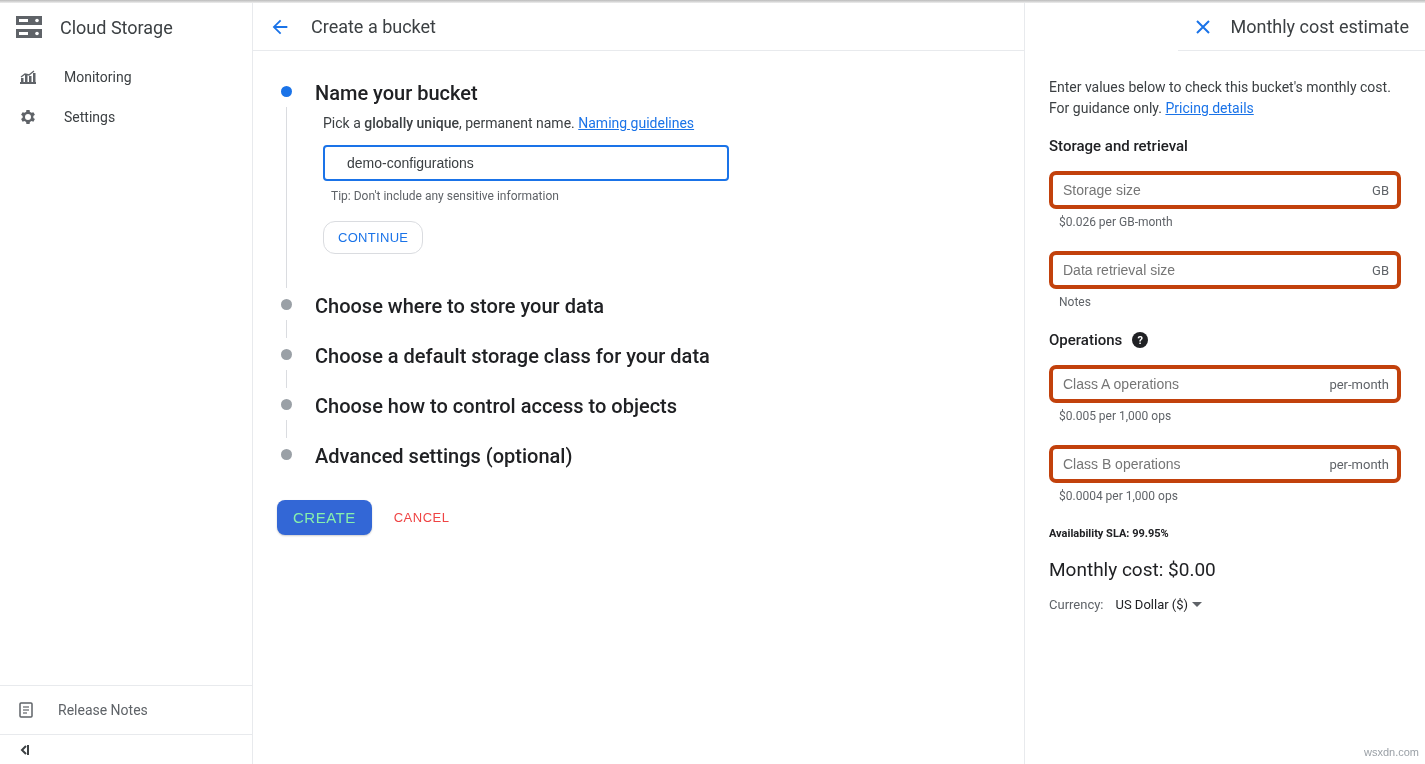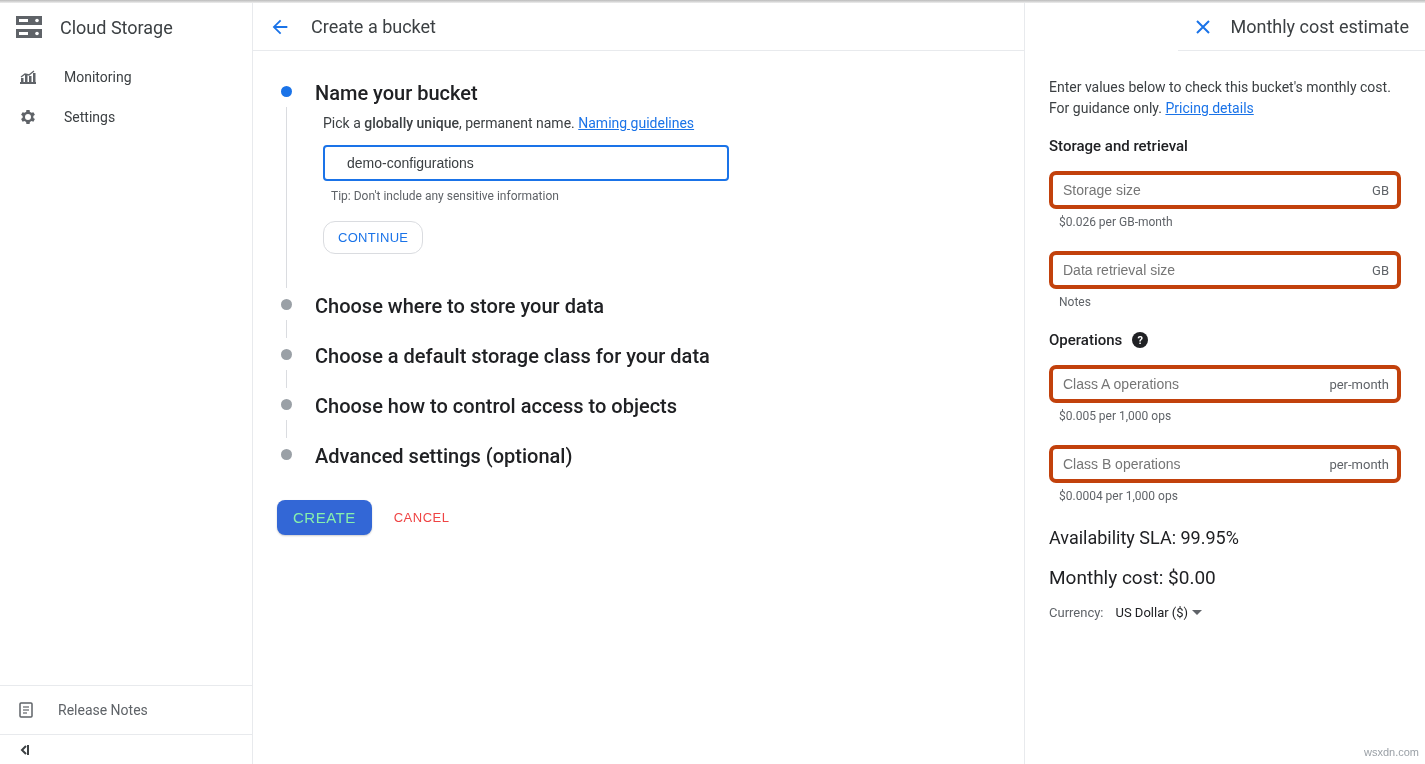--- a/index.html
+++ b/index.html
@@ -53,21 +53,21 @@
 .close-x { color: #1a73e8; cursor: pointer; font-size: 20px; }
 .rpanel-header .title { font-size: 18px; color: #3c4043; }
 .rcontent { padding: 26px 24px; overflow: auto; }
 .helptext { font-size: 14px; line-height: 1.5; color: #3c4043; margin-bottom: 18px; }
 .section-title { font-size: 15px; font-weight: 500; color: #202124; margin-bottom: 16px; display: flex; align-items: center; gap: 10px; }
 .help-icon { width: 16px; height: 16px; border-radius: 50%; background: #202124; color: #fff; font-size: 11px; display: inline-flex; align-items: center; justify-content: center; font-weight: 700; }
 .field { position: relative; margin-bottom: 6px; }
 .field input { width: 100%; height: 38px; border: 4px solid #c2410c; border-radius: 7px; padding: 0 54px 0 10px; font-size: 14px; color: #5f6368; outline: none; }
 .field .unit { position: absolute; right: 12px; top: 50%; transform: translateY(-50%); font-size: 13px; color: #5f6368; }
 .price-hint { font-size: 12px; color: #5f6368; margin: 6px 0 22px 10px; }
-.sla { font-size: 18px; color: #202124; margin: 24px 0 18px 0; }
+.sla { font-size: 11px; color: #202124; margin: 24px 0 18px 0; font-weight: bold; }
 .monthly { font-size: 19px; color: #202124; margin-bottom: 16px; }
 .currency-row { font-size: 13px; color: #5f6368; display: flex; align-items: center; gap: 12px; }
 .currency-select { color: #202124; cursor: pointer; display: inline-flex; align-items: center; gap: 4px; }
 .caret-down { width: 0; height: 0; border-left: 5px solid transparent; border-right: 5px solid transparent; border-top: 5px solid #5f6368; }
 .watermark { position: absolute; right: 6px; bottom: 6px; font-size: 11px; color: #9aa0a6; font-family: Arial; }
 
 svg { display: block; }
 </style>
 </head>
 <body>

